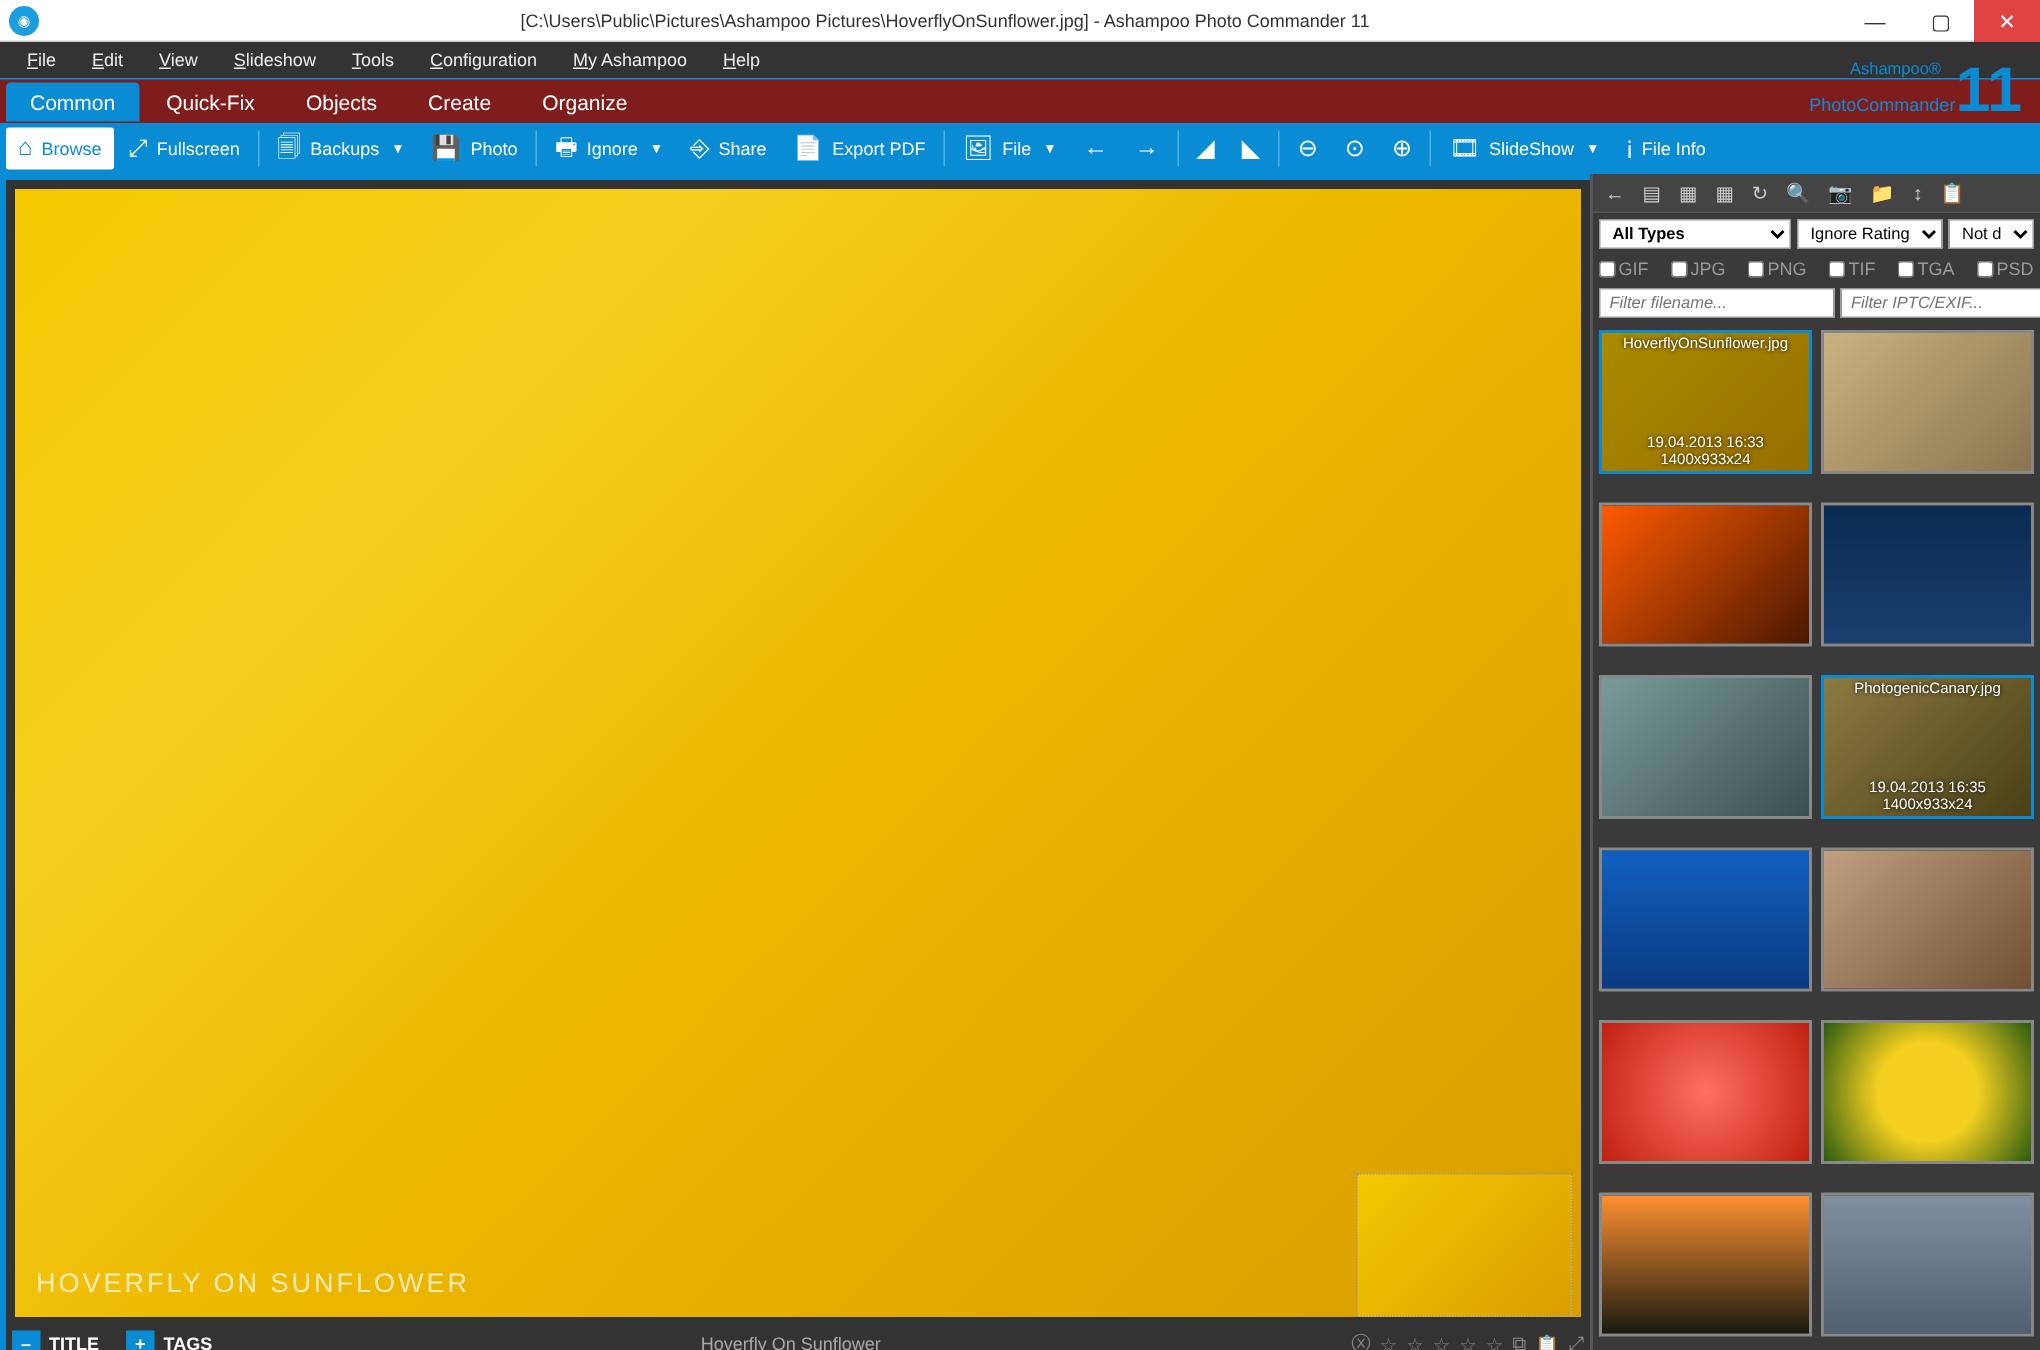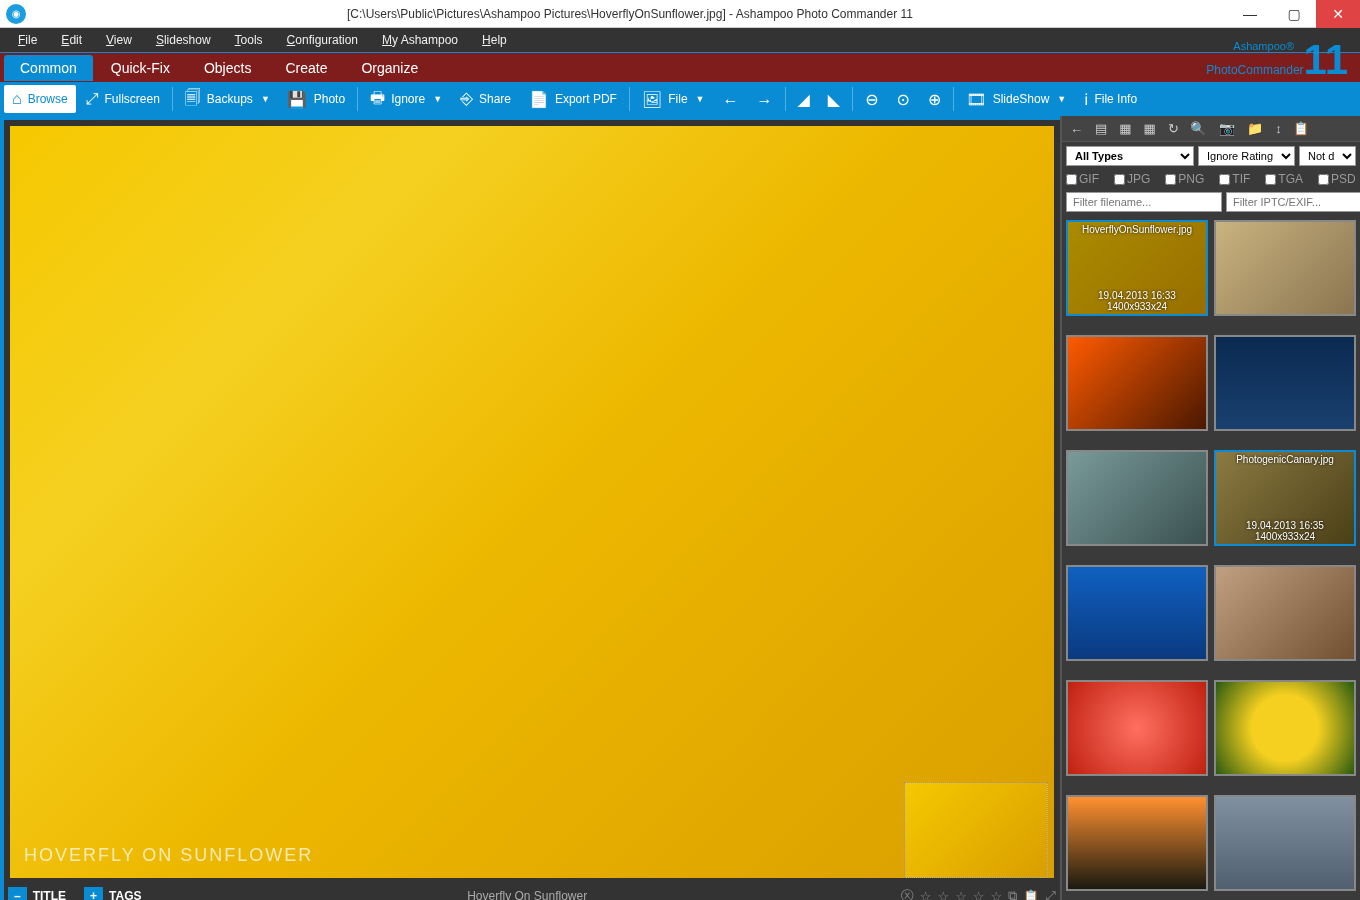--- a/index.html
+++ b/index.html
@@ -39,21 +39,21 @@
 .side-panel{width:300px;background:#3a3a3a;border-left:2px solid #555;display:flex;flex-direction:column}
 .side-toolbar{height:26px;background:#444;display:flex;align-items:center;padding:0 4px;gap:4px;border-bottom:1px solid #555}
 .side-toolbar .icn{color:#ccc;font-size:13px;padding:0 4px}
 .filter-row{display:flex;gap:4px;padding:4px;background:#3a3a3a}
 .filter-select{flex:1;background:#fff;border:1px solid #999;padding:2px 4px;font-size:11px;font-weight:bold}
 .filter-select.sm{flex:0 0 90px;font-weight:normal}
 .chk-row{display:flex;gap:15px;padding:2px 4px;background:#3a3a3a;align-items:center}
 .chk{display:flex;align-items:center;gap:2px;color:#999;font-size:10px}
 .chk input{width:11px;height:11px}
 .search-row{display:flex;gap:4px;padding:4px}
-.search-inp{flex:1;background:#fff;border:1px solid #999;padding:3px 6px;color:#999;font-size:11px}
+.search-inp{flex:1;background:#fff;border:1px solid #999;padding:3px 6px;font-style:italic;color:#999;font-size:11px}
 .thumbs{flex:1;overflow-y:auto;padding:4px;display:grid;grid-template-columns:1fr 1fr;gap:6px;background:#3a3a3a}
 .thumb{height:96px;background:#555;border:2px solid #888;position:relative;overflow:hidden}
 .thumb.sel{border-color:#0a8cd4}
 .thumb-img{width:100%;height:100%}
 .thumb-overlay{position:absolute;inset:0;display:flex;flex-direction:column;justify-content:space-between;align-items:center;background:rgba(0,0,0,.3);color:#fff;font-size:10px;text-align:center;padding:2px}
 .thumb-name{font-size:10px;text-shadow:0 0 3px #000}
 .thumb-info{font-size:10px;text-shadow:0 0 3px #000}
 </style>
 </head>
 <body>

